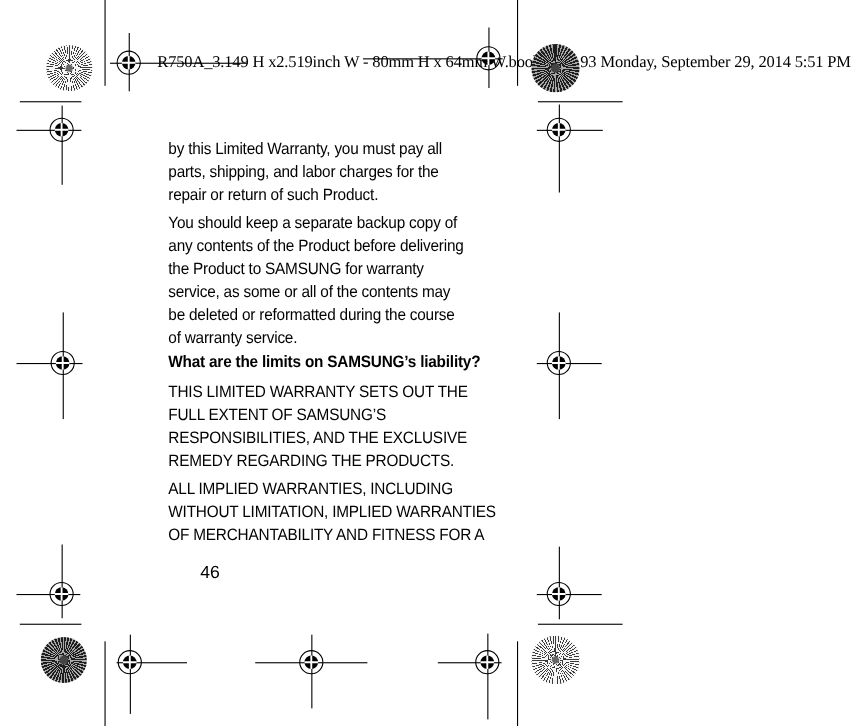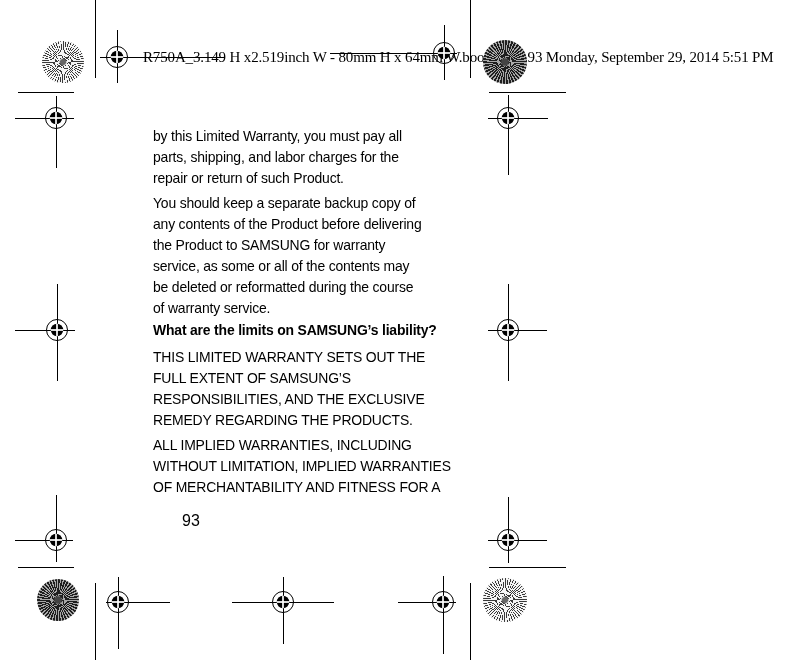--- a/index.html
+++ b/index.html
@@ -119,21 +119,21 @@
       <span class="line">RESPONSIBILITIES, AND THE EXCLUSIVE</span>
       <span class="line">REMEDY REGARDING THE PRODUCTS.</span>
     </p>
     <p class="para p4">
       <span class="line">ALL IMPLIED WARRANTIES, INCLUDING</span>
       <span class="line">WITHOUT LIMITATION, IMPLIED WARRANTIES</span>
       <span class="line">OF MERCHANTABILITY AND FITNESS FOR A</span>
     </p>
   </div>
 
-  <div class="pagenum">93</div>
+  <div class="pagenum">46</div>
 
   <svg class="regmark" style="left:102px;top:42px" width="30" height="30" viewBox="-15 -15 30 30">
       <use href="#regmark-sym"></use>
     </svg>
   <svg class="regmark" style="left:429px;top:38px" width="30" height="30" viewBox="-15 -15 30 30">
       <use href="#regmark-sym"></use>
     </svg>
   <svg class="regmark" style="left:41px;top:103px" width="30" height="30" viewBox="-15 -15 30 30">
       <use href="#regmark-sym"></use>
     </svg>

